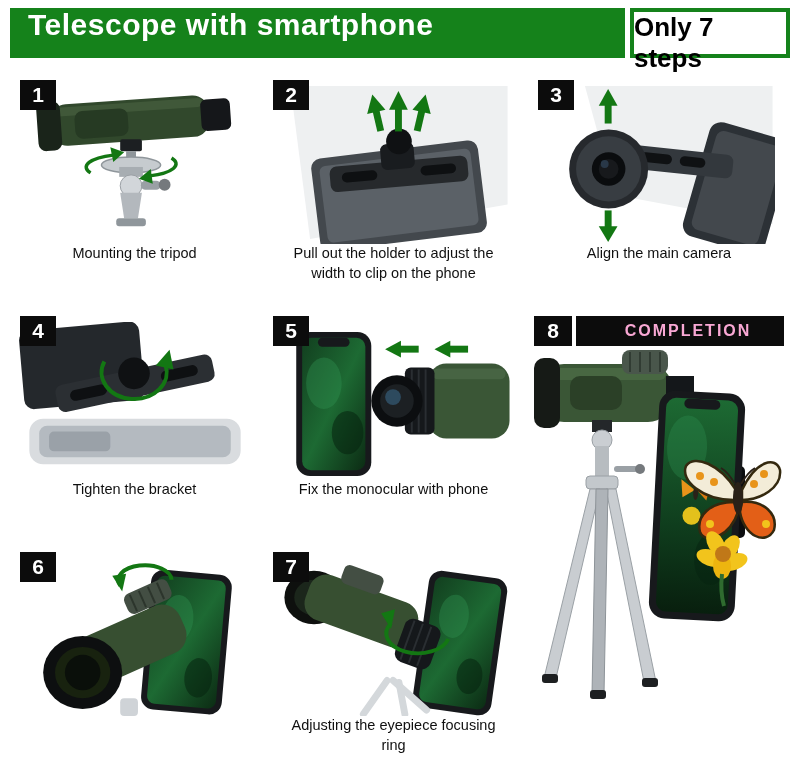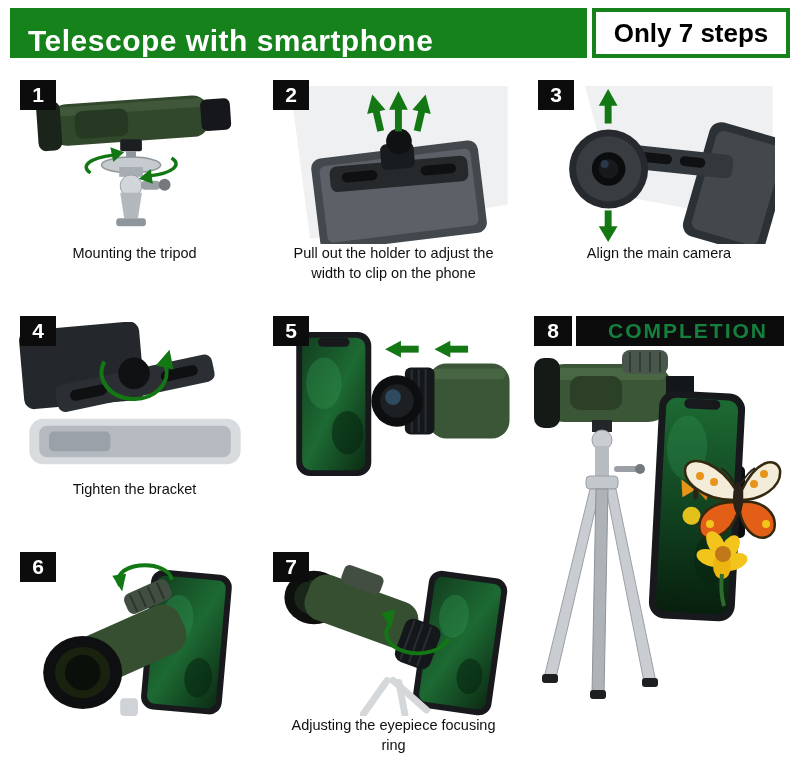--- a/index.html
+++ b/index.html
@@ -10,36 +10,36 @@
     --badge-bg:#ffffff;
     --badge-text:#000000;
     --text:#101010;
     --background:#ffffff;
   }
   *{margin:0;padding:0;box-sizing:border-box;}
   html,body{width:800px;height:769px;overflow:hidden;}
   body{background:var(--background);font-family:"Liberation Sans", sans-serif;color:var(--text);}
   .page{width:800px;height:769px;padding:8px 10px 0;}
   .header{display:flex;align-items:stretch;height:50px;gap:5px;}
-  .header-bar{flex:1;background:var(--header-green);display:flex;align-items:flex-end;padding-left:18px;}
+  .header-bar{flex:1;background:var(--header-green);display:flex;align-items:flex-start;padding-left:18px;}
   .header-title{color:#fff;font-size:30px;font-weight:bold;letter-spacing:.5px;}
-  .badge{width:198px;background:var(--badge-bg);border:4px solid var(--header-green);display:flex;align-items:center;justify-content:center;}
+  .badge{width:160px;background:var(--badge-bg);border:4px solid var(--header-green);display:flex;justify-content:center;}
   .badge-text{color:var(--badge-text);font-size:26px;font-weight:bold;}
   .grid{display:grid;grid-template-columns:1fr 1.05fr 1fr;grid-template-rows:212px 212px 212px;column-gap:16px;row-gap:24px;margin-top:22px;padding:0 6px;}
   figure.step{position:relative;display:flex;flex-direction:column;align-items:center;}
   .step-num{position:absolute;top:0;left:4px;width:36px;height:30px;background:var(--step-number-bg);color:#fff;font-size:21px;font-weight:bold;display:flex;align-items:center;justify-content:center;z-index:2;}
   .illus{margin-top:6px;width:100%;height:158px;display:flex;align-items:center;justify-content:center;}
   .illus svg{width:232px;height:158px;}
   .caption{margin-top:0;font-size:14.5px;line-height:1.35;text-align:center;max-width:218px;color:var(--text);}
   
   .step-8{grid-column:3;grid-row:2 / span 2;}
   .step8-head{display:flex;width:100%;align-items:stretch;gap:4px;}
   .step8-num{position:static;width:38px;height:30px;background:var(--step-number-bg);color:#fff;font-size:21px;font-weight:bold;display:flex;align-items:center;justify-content:center;}
   .completion-bar{flex:1;background:var(--completion-bg);display:flex;align-items:center;justify-content:center;height:30px;}
-  .completion-text{color:#15803d;font-size:21px;font-weight:bold;letter-spacing:2px;margin-left:16px;}
+  .completion-text{color:#f9a8d4;font-size:16px;font-weight:bold;letter-spacing:2px;margin-left:16px;}
   .step-8 .illus{height:356px;margin-top:2px;}
   .step-8 .illus svg{width:250px;height:356px;}
   .step-8 .caption{margin-top:2px;}
 </style>
 </head>
 <body>
 
 <div class="page">
 
   <div class="header">
@@ -208,20 +208,21 @@
             <circle cx="114" cy="76" r="8" fill="#3d6e8f" opacity="0.55"></circle>
           </g>
           <g fill="var(--arrow-green,#137713)">
             <rect x="120" y="24" width="20" height="7"></rect>
               <polygon points="122 19 106 27.5 122 36"></polygon>
             <rect x="170" y="24" width="20" height="7"></rect>
               <polygon points="172 19 156 27.5 172 36"></polygon>
           </g>
         </svg>
       </div>
+      <figcaption class="caption">Fix the monocular with phone</figcaption>
     </figure>
 
     <figure class="step">
       <div class="step-num">6</div>
       <div class="illus">
         <svg viewBox="0 0 230 160" xmlns="http://www.w3.org/2000/svg">
           <defs>
             <linearGradient id="scr6" x1="0" y1="0" x2="1" y2="1">
               <stop offset="0" stop-color="#123f1f"></stop>
                 <stop offset="0.5" stop-color="#1d6a33"></stop>

